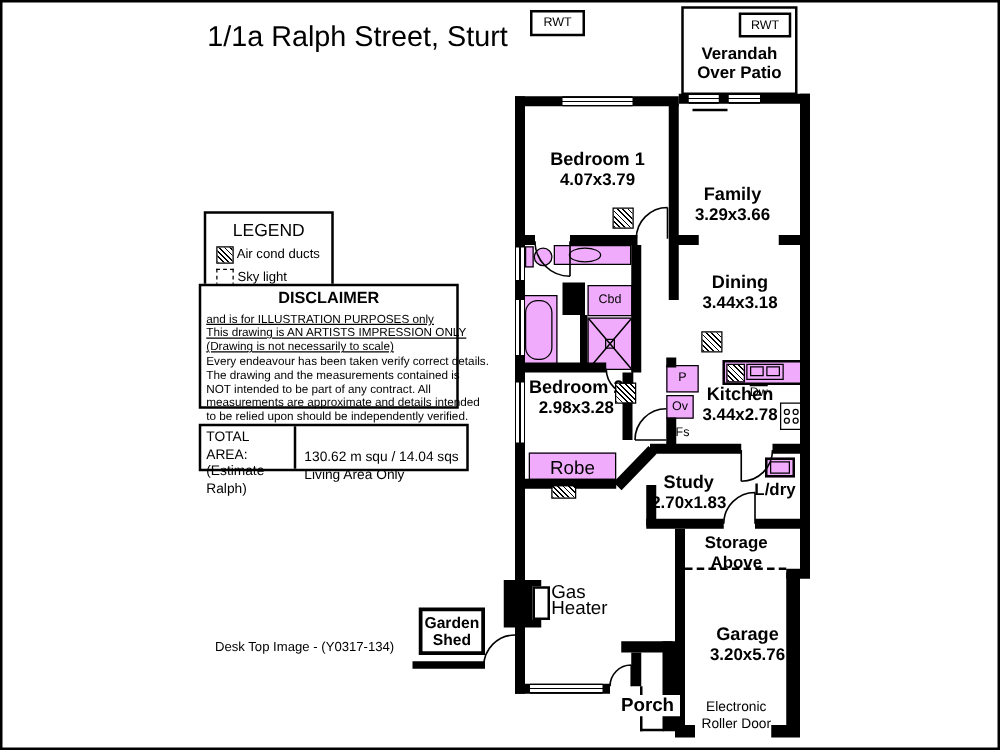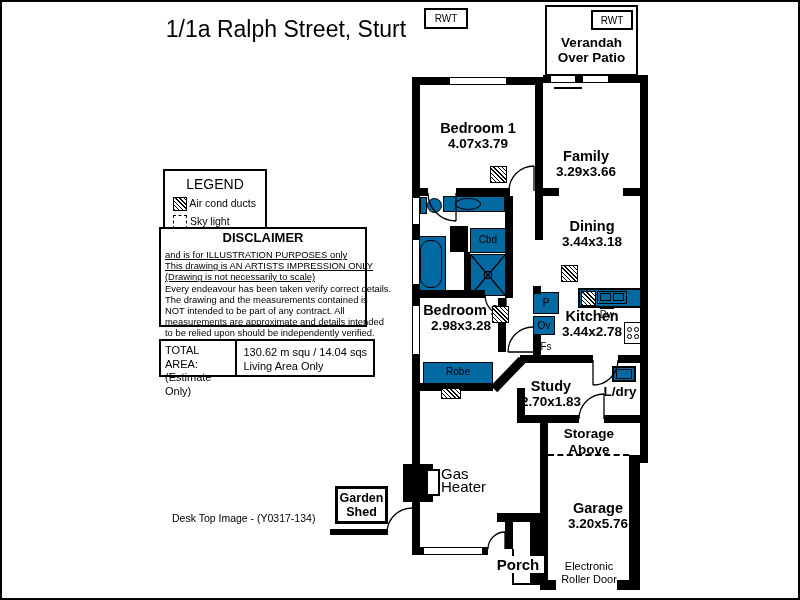--- a/index.html
+++ b/index.html
@@ -4,21 +4,21 @@
 <style>
   html,body{margin:0;padding:0;background:#fff;}
   #canvas{position:relative;width:800px;height:600px;background:#fff;overflow:hidden;
           font-family:Liberation Sans, sans-serif;color:#000;}
   #frame{position:absolute;inset:0;border:2px solid #000;pointer-events:none;}
   .abs{position:absolute;}
   .wall{position:absolute;background:#000;}
   .window-h{position:absolute;background:linear-gradient(to bottom,#000 0 13%,#fff 13% 44%,#000 44% 56%,#fff 56% 87%,#000 87% 100%);}
   .window-v{position:absolute;background:linear-gradient(to right,#000 0 13%,#fff 13% 44%,#000 44% 56%,#fff 56% 87%,#000 87% 100%);}
   .hatch{position:absolute;border:1.5px solid #000;background:repeating-linear-gradient(45deg,#000 0 1px,#fff 1px 3px);}
-  .fixture{position:absolute;border:1.5px solid #000;background:#0369a1;box-sizing:border-box;}
+  .fixture{position:absolute;border:1.5px solid #000;background:#f0abfc;box-sizing:border-box;}
   .label{position:absolute;color:#000;}
   .room-label{text-align:center;font-weight:bold;font-size:14.5px;line-height:16px;}
   .room-dims{font-size:13.5px;}
   .small-label{font-size:10px;line-height:11px;text-align:center;}
   .box2{position:absolute;border:2px solid #000;background:#fff;box-sizing:border-box;}
   .u{text-decoration:underline;}
   .legend-hatch{display:inline-block;width:12px;height:12px;border:1.5px solid #000;
      background:repeating-linear-gradient(45deg,#000 0 1px,#fff 1px 3px);vertical-align:middle;}
   .legend-dash{display:inline-block;width:12px;height:12px;border:1.5px dashed #000;vertical-align:middle;background:#fff;}
   .cooktop{position:absolute;border:1.5px solid #000;background:#fff;box-sizing:border-box;
@@ -56,23 +56,23 @@
       <div>The drawing and the measurements contained is</div>
       <div>NOT intended to be part of any contract.  All</div>
       <div>measurements are approximate and details intended</div>
       <div>to be relied upon should be independently verified.</div>
     </div>
   </div>
 
   <div class="box2" style="left:159px;top:339px;width:216px;height:38px;display:flex;font-size:11px;line-height:13.5px;">
     <div style="width:86px;border-right:2px solid #000;padding:3px 4px;box-sizing:border-box;">
       <div>TOTAL AREA:</div>
-      <div>(Estimate Only)</div>
-    </div>
-    <div style="padding:5px 6px;white-space:nowrap;">
+      <div>(Estimate Ralph)</div>
+    </div>
+    <div style="padding:19px 6px;white-space:nowrap;">
       <div>130.62 m squ /  14.04 sqs</div>
       <div>Living Area Only</div>
     </div>
   </div>
 
   <div class="label" style="left:172px;top:512px;font-size:10.5px;">Desk Top Image - (Y0317-134)</div>
 
   <div class="box2" style="left:424px;top:8px;width:44px;height:21px;">
     <div class="label" style="left:0;top:3px;width:100%;text-align:center;font-size:10px;">RWT</div>
   </div>
@@ -116,21 +116,21 @@
   </div>
   <div class="fixture" style="left:533px;top:316px;width:22px;height:19px;">
     <div class="label small-label" style="left:0;top:3px;width:100%;">Ov</div>
   </div>
   <div class="label small-label" style="left:536px;top:341px;width:20px;">Fs</div>
 
   <div class="fixture" style="left:612px;top:366px;width:24px;height:16px;border-width:2px;"></div>
   <div class="fixture" style="left:616px;top:369px;width:16px;height:10px;border-width:1px;"></div>
 
   <div class="fixture" style="left:423px;top:362px;width:70px;height:22px;">
-    <div class="label" style="left:0;top:3px;width:100%;text-align:center;font-size:10px;">Robe</div>
+    <div class="label" style="left:0;top:3px;width:100%;text-align:center;font-size:15px;">Robe</div>
   </div>
 
   <div class="wall" style="left:403px;top:464px;width:30px;height:38px;"></div>
   <div class="abs" style="left:426px;top:469px;width:14px;height:27px;border:2px solid #000;background:#fff;box-sizing:border-box;"></div>
   <div class="label" style="left:441px;top:468px;font-size:15px;line-height:12.5px;">
     <div>Gas</div>
     <div>Heater</div>
   </div>
 
   <div class="abs" style="left:335px;top:486px;width:53px;height:38px;border:3px solid #000;box-sizing:border-box;background:#fff;">

